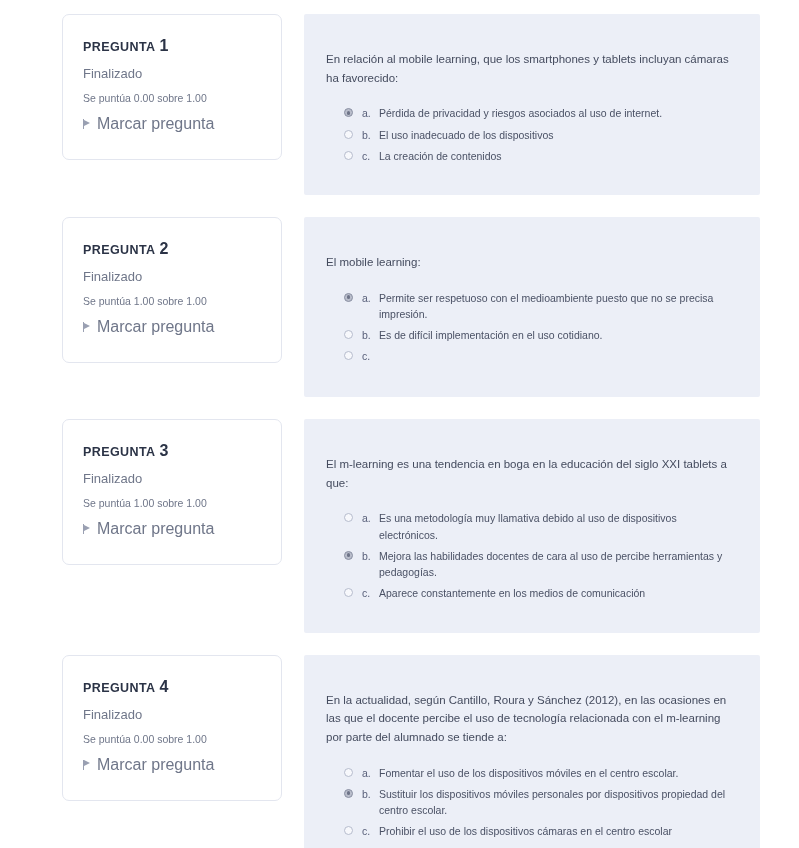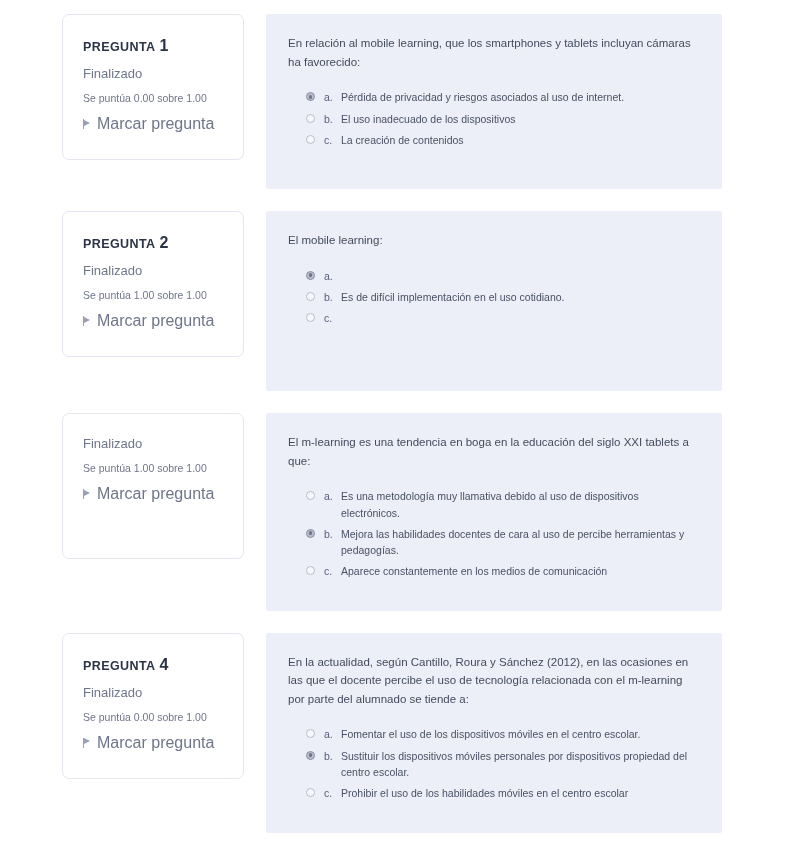--- a/index.html
+++ b/index.html
@@ -16,21 +16,21 @@
   }
   .quiz {
     padding: 14px 0 0 0;
   }
   .question-block {
     display: flex;
     align-items: flex-start;
     margin-bottom: 22px;
   }
   .info-card {
-    width: 182px;
+    width: 220px;
     margin-left: 62px;
     background: #ffffff;
     border: 1px solid #e3e6ef;
     border-radius: 7px;
     box-sizing: border-box;
     padding: 22px 18px 22px 20px;
     flex: 0 0 auto;
   }
   .info-card.h-std    { min-height: 146px; }
 
@@ -90,21 +90,21 @@
     border-left: 6px solid #9aa0b2;
   }
 
   .content-panel {
     flex: 0 0 auto;
     width: 456px;
     margin-left: 22px;
     background: #eceff7;
     border-radius: 2px;
     box-sizing: border-box;
-    padding: 20px 26px 26px 22px;
+    padding: 36px 26px 26px 22px;
   }
   .content-panel.p1 { min-height: 175px; }
   .content-panel.p2 { min-height: 180px; }
   .content-panel.p3 { min-height: 190px; }
   .content-panel.p4 { min-height: 178px; }
 
   .q-text {
     font-size: 11.5px;
     line-height: 1.62;
     color: #444b5e;
@@ -207,36 +207,40 @@
         <span class="flag-icon"></span>
         <span>Marcar pregunta</span>
       </div>
     </div>
     <div class="content-panel p2">
       <p class="q-text">El mobile learning:</p>
       <ul class="answers">
         <li class="answer">
           <span class="radio checked"></span>
           <span class="ans-letter">a.</span>
+          <span class="ans-text">Permite ser respetuoso con el medioambiente puesto que no se precisa impresión.</span>
         </li>
         <li class="answer">
           <span class="radio"></span>
           <span class="ans-letter">b.</span>
           <span class="ans-text">Es de difícil implementación en el uso cotidiano.</span>
         </li>
         <li class="answer">
           <span class="radio"></span>
           <span class="ans-letter">c.</span>
         </li>
       </ul>
     </div>
   </div>
 
   <div class="question-block">
     <div class="info-card h-std">
+      <div class="q-title">
+        <span>PREGUNTA</span><span class="qnum">3</span>
+      </div>
       <div class="q-state">Finalizado</div>
       <div class="q-grade">Se puntúa 1.00 sobre 1.00</div>
       <div class="q-flag">
         <span class="flag-icon"></span>
         <span>Marcar pregunta</span>
       </div>
     </div>
     <div class="content-panel p3">
       <p class="q-text">El m-learning es una tendencia en boga en la educación del siglo XXI tablets a que:</p>
       <ul class="answers">
@@ -280,19 +284,19 @@
           <span class="ans-text">Fomentar el uso de los dispositivos móviles en el centro escolar.</span>
         </li>
         <li class="answer">
           <span class="radio checked"></span>
           <span class="ans-letter">b.</span>
           <span class="ans-text">Sustituir los dispositivos móviles personales por dispositivos propiedad del centro escolar.</span>
         </li>
         <li class="answer">
           <span class="radio"></span>
           <span class="ans-letter">c.</span>
-          <span class="ans-text">Prohibir el uso de los habilidades móviles en el centro escolar</span>
+          <span class="ans-text">Prohibir el uso de los dispositivos cámaras en el centro escolar</span>
         </li>
       </ul>
     </div>
   </div>
 
 </div>
 
 </body></html>

